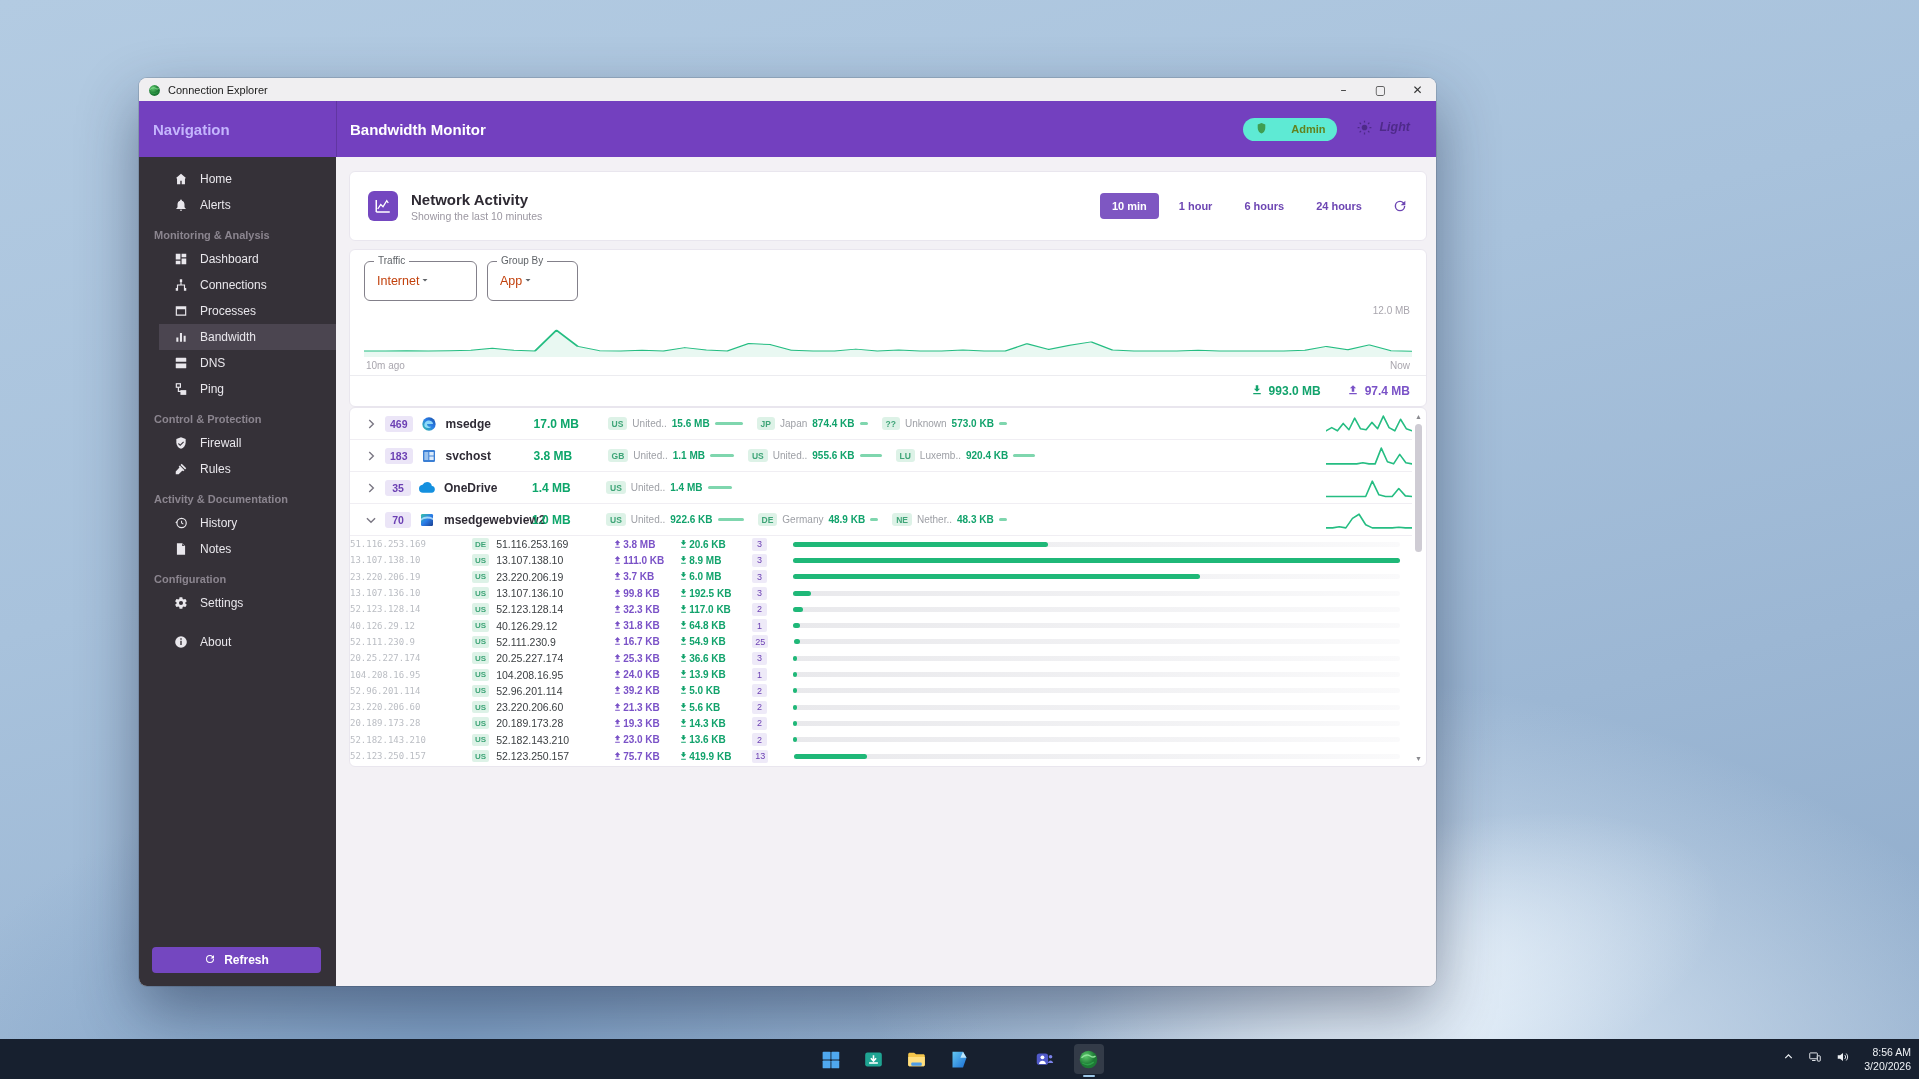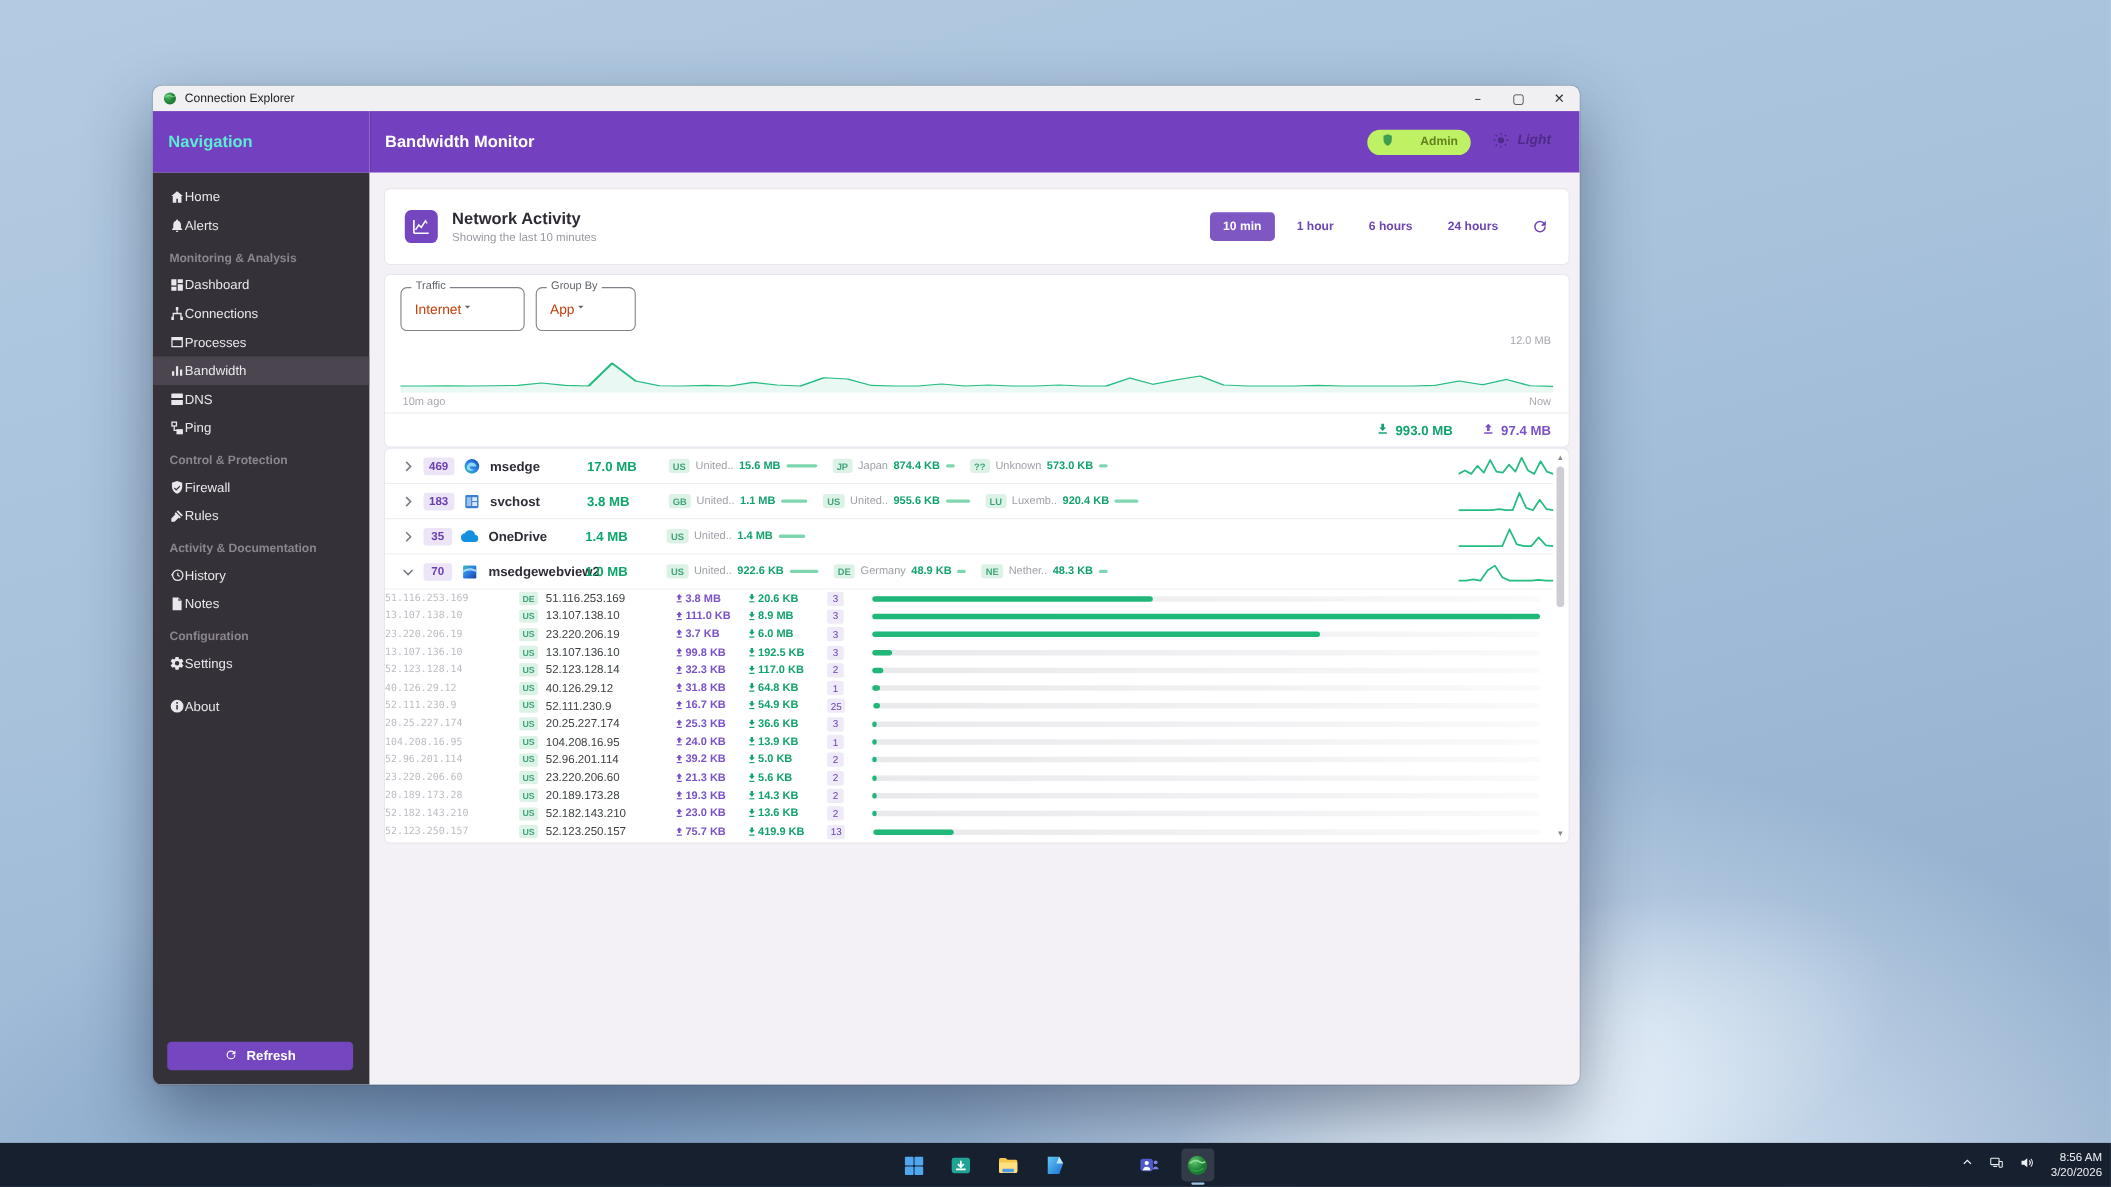--- a/index.html
+++ b/index.html
@@ -25,36 +25,36 @@
   .titlebar .t-text { font-size:11px; color:#1b1b1b; }
   .win-controls { margin-left:auto; display:flex; height:100%; }
   .win-btn { width:37px; height:100%; display:flex; align-items:center; justify-content:center;
     font-size:12px; color:#333; font-family:"DejaVu Sans",sans-serif; }
 
   .app-body { position:absolute; top:23px; left:0; right:0; bottom:0; }
 
   
   .side-header { position:absolute; left:0; top:0; width:197px; height:56px; background:#7340bf;
     display:flex; align-items:center; padding-left:14px; }
-  .side-header span { color:#5eead4; font-size:15px; font-weight:bold; }
+  .side-header span { color:#c4b5fd; font-size:15px; font-weight:bold; }
   .main-header { position:absolute; left:197px; top:0; right:0; height:56px; background:#7340bf;
     display:flex; align-items:center; padding:0 26px 0 14px; box-shadow:inset 1px 0 0 rgba(0,0,0,.15); }
   .main-header .mh-title { color:#fff; font-size:15px; font-weight:bold; }
   .mh-right { margin-left:auto; display:flex; align-items:center; gap:20px; }
-  .admin-pill { display:flex; align-items:center; gap:23px; background:#bef264; border-radius:12px;
+  .admin-pill { display:flex; align-items:center; gap:23px; background:#5eead4; border-radius:12px;
     height:23px; padding:0 12px; }
   .admin-pill span { font-size:11px; font-weight:bold; color:#62821e; }
   .light-toggle { display:flex; align-items:flex-start; gap:7px; color:rgba(48,24,92,.55);
     font-size:12.5px; font-weight:bold;font-style:italic; }
 
   
   .sidebar { position:absolute; left:0; top:56px; width:197px; bottom:0; background:#353138; }
   .nav { padding-top:9px; }
-  .nav-item { height:26px; display:flex; align-items:center; padding-left:15px;
-    color:#e9e7ec; font-size:12px; cursor:default; }
+  .nav-item { height:26px; display:flex; align-items:center; gap:12px; padding-left:15px;
+    color:#e9e7ec; font-size:12px; cursor:default;margin-left:20px; }
   .nav-item svg { width:14px; height:14px; flex:none; }
   .nav-item.active { background:#4b4550; }
   .nav-item.gap-top { margin-top:13px; }
   .nav-section { margin:11px 0 5px 15px; color:#8b858f; font-size:11px; font-weight:bold; }
   .refresh-btn { position:absolute; left:13px; right:15px; bottom:13px; height:26px; background:#7447c0;
     border-radius:4px; display:flex; align-items:center; justify-content:center; gap:8px;
     color:#fff; font-size:12px; font-weight:bold; }
   .refresh-btn svg { width:12px; height:12px; }
 
   

